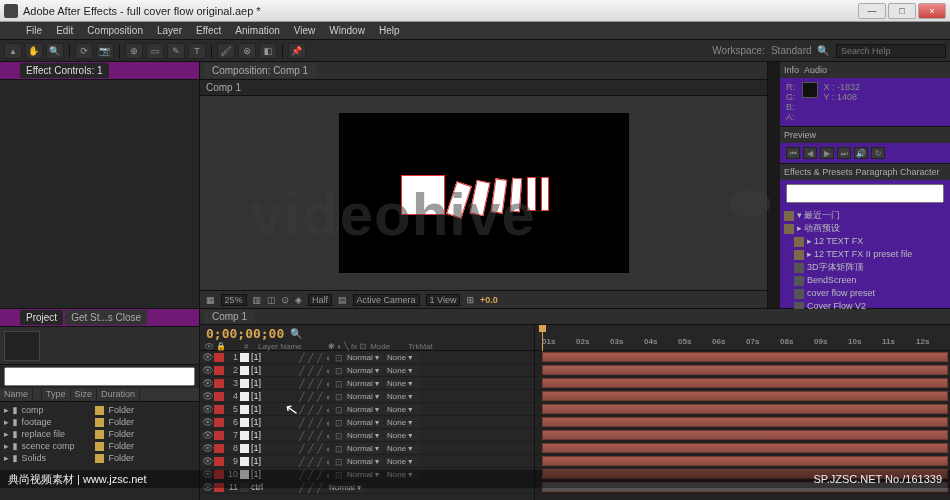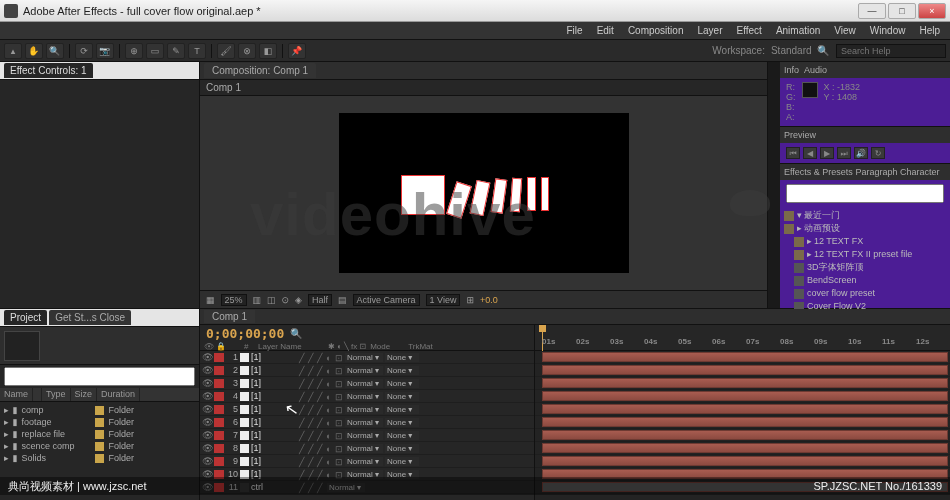--- a/index.html
+++ b/index.html
@@ -3,43 +3,43 @@
 <meta charset="utf-8">
 <style>
 * { margin:0; padding:0; box-sizing:border-box; font-family:"Segoe UI",Arial,sans-serif; }
 body { background:#1a1a1a; color:#aaa; font-size:10px; width:950px; height:500px; overflow:hidden; position:relative; }
 .titlebar { height:22px; background:linear-gradient(#f5f5f5,#dcdcdc); display:flex; align-items:center; padding:0 4px; color:#222; font-size:11px; border-bottom:1px solid #999; }
 .titlebar .icon { width:14px; height:14px; background:#444; margin-right:5px; border-radius:2px; }
 .titlebar .title { flex:1; }
 .winbtns { display:flex; gap:2px; }
 .winbtns span { width:28px; height:16px; background:#e5e5e5; border:1px solid #aaa; border-radius:2px; text-align:center; line-height:14px; font-size:9px; color:#333; }
 .winbtns .close { background:linear-gradient(#e88,#c44); color:#fff; }
-.menubar { height:18px; background:#333; display:flex; align-items:center; padding:0 4px; gap:2px; border-bottom:1px solid #111;justify-content:flex-end; }
+.menubar { height:18px; background:#333; display:flex; align-items:center; padding:0 20px; gap:2px; border-bottom:1px solid #111; }
 .menubar span { padding:1px 6px; font-size:10px; color:#ccc; cursor:pointer; }
 .toolbar { height:22px; background:#2a2a2a; display:flex; align-items:center; padding:0 4px; gap:3px; border-bottom:1px solid #111; }
 .toolbar .tool { width:18px; height:16px; background:#333; border:1px solid #222; border-radius:2px; display:flex; align-items:center; justify-content:center; font-size:9px; color:#999; }
 .toolbar .sep { width:1px; height:14px; background:#111; margin:0 2px; }
 .toolbar .right { margin-left:auto; display:flex; align-items:center; gap:6px; color:#888; font-size:10px; }
 .toolbar .search { background:#222; border:1px solid #111; width:110px; height:14px; color:#aaa; padding:0 4px; font-size:9px; }
 .main { display:flex; height:246px; }
 .leftcol { width:200px; background:#262626; border-right:1px solid #111; display:flex; flex-direction:column; }
-.panel-tabs { height:18px; background:#e5e5e5; display:flex; align-items:center; padding:0 4px; font-size:10px; border-bottom:1px solid #111; }
+.panel-tabs { height:18px; background:#701a75; display:flex; align-items:center; padding:0 20px; font-size:10px; border-bottom:1px solid #111; }
 .panel-tabs .tab { padding:2px 6px; color:#aaa; background:#333; margin-right:2px; border-radius:2px 2px 0 0; }
 .panel-tabs .tab.active { background:#262626; color:#ddd; }
 .panel-body { flex:1; background:#262626; padding:4px; }
 .centercol { flex:1; background:#262626; display:flex; flex-direction:column; border-right:1px solid #111; }
 .comp-tab-row { height:18px; background:#2e2e2e; display:flex; align-items:center; padding:0 4px; border-bottom:1px solid #111; }
 .comp-tab-row .tab { padding:2px 8px; background:#333; font-size:10px; border-radius:2px 2px 0 0; }
 .comp-bc { height:16px; background:#262626; padding:2px 6px; font-size:10px; border-bottom:1px solid #111; }
 .viewer { flex:1; background:#333; display:flex; align-items:center; justify-content:center; position:relative; }
 .canvas { width:290px; height:160px; background:#000; position:relative; }
 .shape { position:absolute; background:#fff; border:1px solid #e33; }
 .viewer-footer { height:18px; background:#2e2e2e; display:flex; align-items:center; gap:6px; padding:0 6px; font-size:9px; color:#999; border-top:1px solid #111; }
 .viewer-footer .sel { background:#222; border:1px solid #111; padding:0 3px; }
-.viewer-footer .gold { color:#d9a44e; }
+.viewer-footer .gold { color:#d9a44e;font-weight:bold; }
 .rightcol { width:170px; background:#4c1d95; display:flex; flex-direction:column;margin-left:12px; }
 .rpanel { border-bottom:1px solid #111; }
 .rpanel .hd { height:16px; background:#2e2e2e; display:flex; align-items:center; padding:0 4px; font-size:9px; color:#aaa; }
 .rpanel .bd { padding:4px 6px; font-size:9px; color:#888; }
 .info-grid { display:flex; gap:6px; }
 .info-sw { width:16px; height:16px; background:#111; border:1px solid #555; }
 .preview-ctrls { display:flex; gap:3px; }
 .preview-ctrls span { width:14px; height:12px; background:#3a3a3a; border:1px solid #222; font-size:8px; text-align:center; line-height:12px; }
 .tree { padding:2px 4px; font-size:9px; line-height:13px; color:#bbb; }
 .tree .row { display:flex; align-items:center; gap:3px; padding-left:var(--ind,0); }
@@ -78,21 +78,21 @@
 .layer-row .nm { width:46px; color:#ddd; }
 .layer-row .sws { display:flex; gap:1px; }
 .layer-row .sws span { width:8px; height:8px; color:#666; }
 .layer-row .mode { width:38px; background:#2a2a2a; font-size:8px; padding:0 2px; }
 .layer-row .trk { width:34px; background:#2a2a2a; font-size:8px; padding:0 2px; }
 .tracks { flex:1; background:#232323; position:relative; }
 .track-row { height:13px; border-bottom:1px solid #1e1e1e; position:relative; }
 .bar { position:absolute; left:7px; right:2px; top:1px; bottom:1px; background:linear-gradient(#a85c50,#8c4a40); border:1px solid #6e3a32; }
 .watermark { position:absolute; left:250px; top:180px; font-size:60px; font-weight:bold; color:rgba(60,60,60,0.5); letter-spacing:1px; pointer-events:none; }
 .wm-logo { position:absolute; right:180px; top:190px; width:40px; height:26px; background:rgba(60,60,60,0.5); border-radius:50% 50% 40% 40%; }
-.caption { position:absolute; left:0; bottom:5px; width:100%; height:18px; background:rgba(0,0,0,0.4); display:flex; align-items:center; justify-content:space-between; padding:0 8px; color:#eee; font-size:11px; }
+.caption { position:absolute; left:0; bottom:12px; width:100%; height:18px; background:rgba(0,0,0,0.4); display:flex; align-items:center; justify-content:space-between; padding:0 8px; color:#eee; font-size:11px; }
 .cursor { position:absolute; left:285px; top:400px; font-size:16px; color:#fff; transform:rotate(-10deg); pointer-events:none; }
 </style>
 </head>
 <body>
 
 <div class="titlebar">
   <span class="icon"></span>
   <span class="title">Adobe After Effects - full cover flow original.aep *</span>
   <div class="winbtns">
     <span>—</span>

